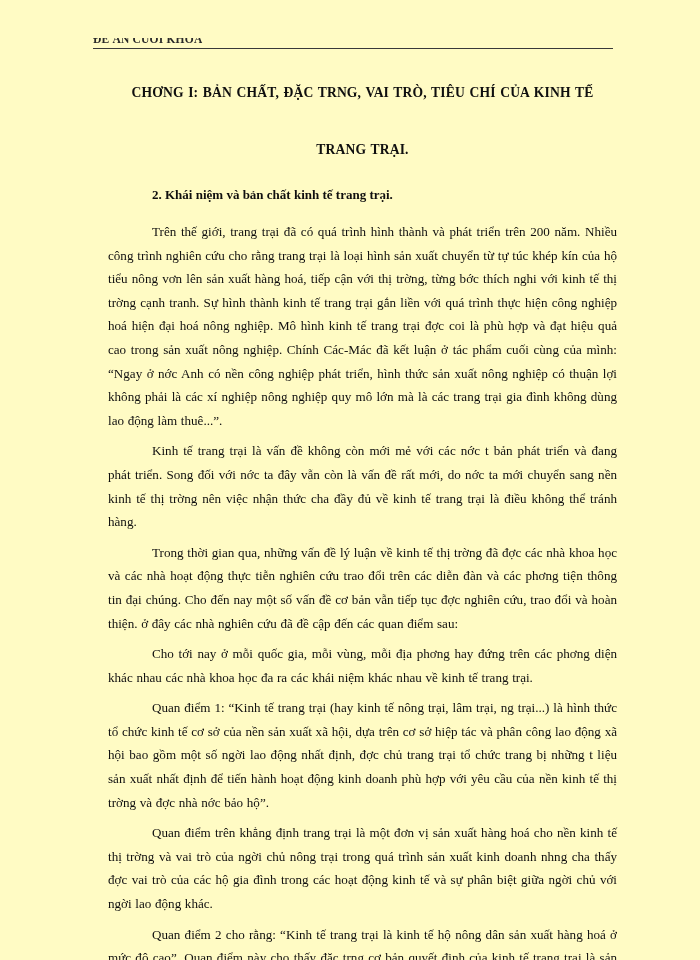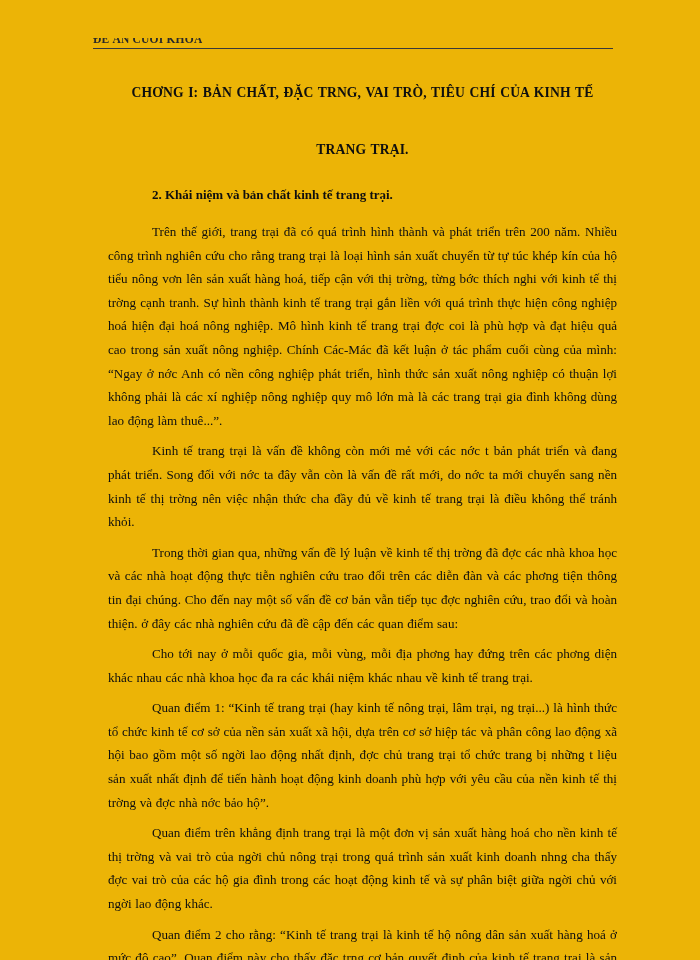--- a/index.html
+++ b/index.html
@@ -12,21 +12,21 @@
     width: 700px;
     height: 960px;
     overflow: hidden;
     font-family: "Liberation Serif", "DejaVu Serif", serif;
     color: #111111;
     position: relative;
   }
   .page {
     position: absolute;
     inset: 0;
-    background: #eab308;
+    background: #fef9c3;
     padding: 0;
   }
   
   .header-zone {
     position: absolute;
     left: 93px;
     top: 34px;
     width: 520px;
     height: 26px;
   }
@@ -113,21 +113,21 @@
 
     <h1 class="chapter-title">
       <span>CHƠNG   I: BẢN CHẤT, ĐẶC TRNG,    VAI TRÒ, TIÊU CHÍ CỦA KINH TẾ</span>
       <span class="line2">TRANG TRẠI.</span>
     </h1>
 
     <h2 class="section-heading">2. Khái niệm và bản chất kinh tế trang trại.</h2>
 
     <p class="body first">Trên thế giới, trang trại đã có quá trình hình thành và phát triển trên 200 năm. Nhiều công trình nghiên cứu cho rằng trang trại là loại hình sản xuất chuyển từ tự túc khép kín của hộ tiểu nông vơn   lên sản xuất hàng hoá, tiếp cận với thị trờng,   từng bớc   thích nghi với kinh tế thị trờng   cạnh tranh. Sự hình thành kinh tế trang trại gắn liền với quá trình thực hiện công nghiệp hoá hiện đại hoá nông nghiệp. Mô hình kinh tế trang trại đợc   coi là phù hợp và đạt hiệu quả cao trong sản xuất nông nghiệp. Chính Các-Mác đã kết luận ở tác phẩm cuối cùng của mình: “Ngay ở nớc   Anh có nền công nghiệp phát triển, hình thức sản xuất nông nghiệp có thuận lợi không phải là các xí nghiệp nông nghiệp quy mô lớn mà là các trang trại gia đình không dùng lao động làm thuê...”.</p>
 
-    <p class="body">Kinh tế trang trại là vấn đề không còn mới mẻ với các nớc   t   bản phát triển và đang phát triển. Song đối với nớc   ta đây vẫn còn là vấn đề rất mới, do nớc   ta mới chuyển sang nền kinh tế thị trờng   nên việc nhận thức cha   đầy đủ về kinh tế trang trại là điều không thể tránh khỏi.</p>
+    <p class="body">Kinh tế trang trại là vấn đề không còn mới mẻ với các nớc   t   bản phát triển và đang phát triển. Song đối với nớc   ta đây vẫn còn là vấn đề rất mới, do nớc   ta mới chuyển sang nền kinh tế thị trờng   nên việc nhận thức cha   đầy đủ về kinh tế trang trại là điều không thể tránh hàng.</p>
 
     <p class="body">Trong thời gian qua, những vấn đề lý luận về kinh tế thị trờng   đã đợc   các nhà khoa học và các nhà hoạt động thực tiễn nghiên cứu trao đổi trên các diễn đàn và các phơng   tiện thông tin đại chúng. Cho đến nay một số vấn đề cơ bản vẫn tiếp tục đợc   nghiên cứu, trao đổi và hoàn thiện. ở  đây các nhà nghiên cứu đã đề cập đến các quan điểm sau:</p>
 
     <p class="body">Cho tới nay ở mỗi quốc gia, mỗi vùng, mỗi địa phơng   hay đứng trên các phơng   diện khác nhau các nhà khoa học đa   ra các khái niệm khác nhau về kinh tế trang trại.</p>
 
     <p class="body">Quan điểm 1: “Kinh tế trang trại (hay kinh tế nông trại, lâm trại, ng   trại...) là hình thức tổ chức kinh tế cơ sở của nền sản xuất xã hội, dựa trên cơ sở hiệp tác và phân công lao động xã hội bao gồm một số ngời   lao động nhất định, đợc   chủ trang trại tổ chức trang bị những t   liệu sản xuất nhất định để tiến hành hoạt động kinh doanh phù hợp với yêu cầu của nền kinh tế thị trờng   và đợc   nhà nớc   bảo hộ”.</p>
 
     <p class="body">Quan điểm trên khẳng định trang trại là một đơn vị sản xuất hàng hoá cho nền kinh tế thị trờng   và vai trò của ngời   chủ nông trại trong quá trình sản xuất kinh doanh nhng   cha   thấy đợc   vai trò của các hộ gia đình trong các hoạt động kinh tế và sự phân biệt giữa ngời   chủ với ngời   lao động khác.</p>
 
     <p class="body">Quan điểm 2 cho rằng: “Kinh tế trang trại là kinh tế hộ nông dân sản xuất hàng hoá ở mức độ cao”. Quan điểm này cho thấy đặc trng   cơ bản quyết định của kinh tế trang trại là sản xuất hàng hoá nhng   cha   thấy đợc   vị trí, vai trò quan trọng của kinh</p>

